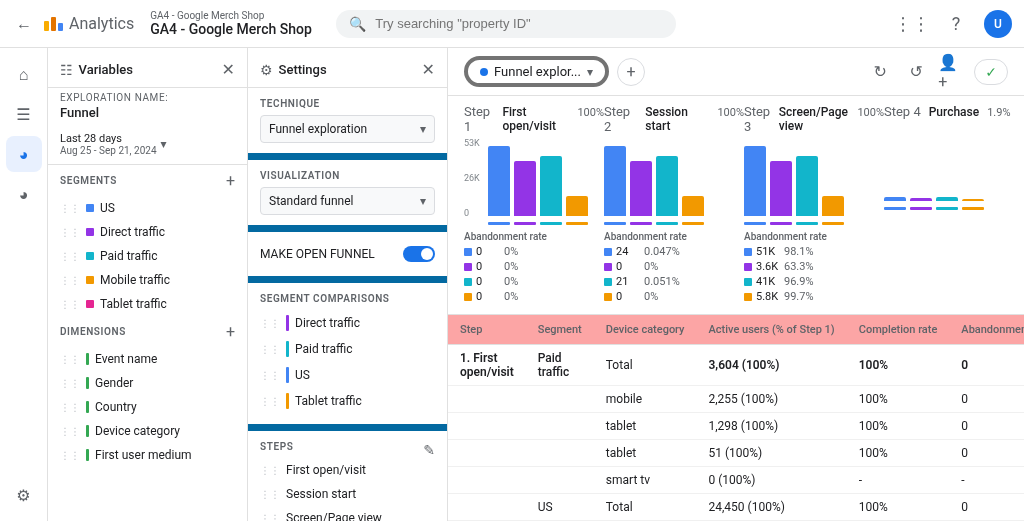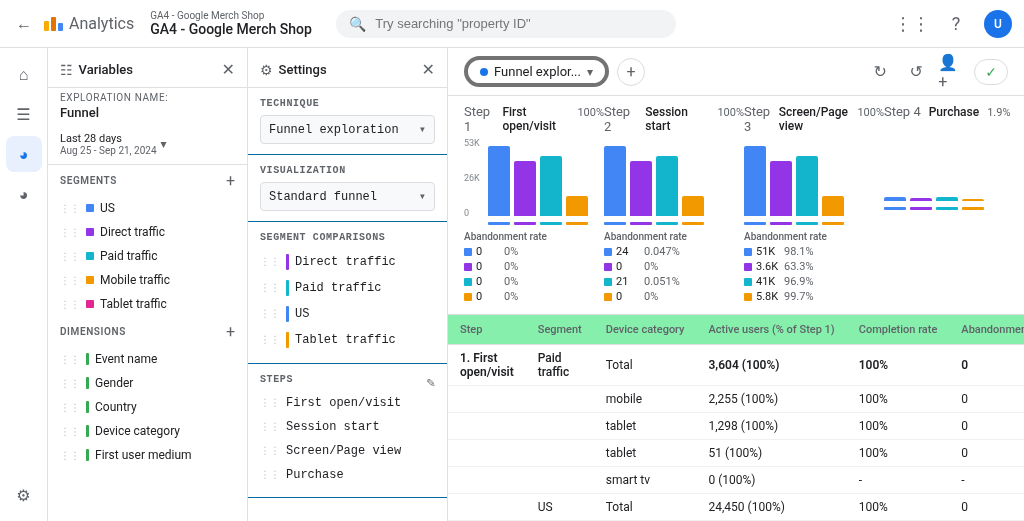--- a/index.html
+++ b/index.html
@@ -51,21 +51,21 @@
     .add-btn { color: #5f6368; cursor: pointer; font-size: 16px; }
     .segment-item { display: flex; align-items: center; gap: 6px; padding: 5px 12px; cursor: pointer; }
     .drag-handle { color: #bdc1c6; font-size: 10px; }
     .segment-dot { width: 8px; height: 8px; border-radius: 1px; flex-shrink: 0; }
     .segment-label { font-size: 12px; color: #202124; }
     .dimension-item { display: flex; align-items: center; gap: 6px; padding: 5px 12px; cursor: pointer; }
     .dim-bar { width: 3px; height: 12px; background: #34a853; border-radius: 1px; flex-shrink: 0; }
 
     
     .settings-panel { width: 200px; background: #fff; border-right: 1px solid #e0e0e0; display: flex; flex-direction: column; overflow-y: auto; flex-shrink: 0; }
-    .settings-section { padding: 10px 12px; border-bottom: 1px solid #0369a1; font-family: Liberation Mono, monospace; }
+    .settings-section { padding: 10px 12px; border-bottom: 7px solid #0369a1; }
     .settings-section-label { font-size: 10px; font-weight: 600; color: #5f6368; text-transform: uppercase; letter-spacing: 0.6px; margin-bottom: 6px; }
     .settings-select { display: flex; align-items: center; justify-content: space-between; background: #f8f9fa; border: 1px solid #dadce0; border-radius: 4px; padding: 6px 8px; cursor: pointer; font-size: 12px; color: #202124; }
     .settings-select .chevron { color: #5f6368; font-size: 12px; }
     .toggle-row { display: flex; align-items: center; justify-content: space-between; padding: 4px 0; }
     .toggle-label { font-size: 12px; color: #202124; }
     .toggle { width: 32px; height: 16px; background: #1a73e8; border-radius: 8px; position: relative; cursor: pointer; }
     .toggle-knob { width: 12px; height: 12px; background: #fff; border-radius: 50%; position: absolute; top: 2px; right: 2px; }
     .comparison-item { display: flex; align-items: center; gap: 6px; padding: 5px 0; cursor: pointer; }
     .comp-color { width: 3px; height: 16px; border-radius: 1px; flex-shrink: 0; }
     .comp-label { font-size: 12px; color: #202124; }
@@ -101,21 +101,21 @@
     .abandonment-legend .legend-title { font-size: 10px; font-weight: 500; color: #5f6368; margin-bottom: 3px; }
     .legend-row { display: flex; align-items: center; gap: 4px; margin-bottom: 2px; }
     .legend-dot { width: 8px; height: 8px; border-radius: 1px; flex-shrink: 0; }
     .legend-val { color: #202124; font-size: 11px; min-width: 24px; }
     .legend-pct { color: #5f6368; font-size: 11px; }
     .bottom-bar { height: 3px; border-radius: 1px; margin-top: 2px; }
 
     
     .data-table-wrap { border-top: 1px solid #e0e0e0; overflow-x: auto; }
     .data-table { width: 100%; border-collapse: collapse; font-size: 12px; }
-    .data-table th { background: #86efac; padding: 8px 12px; text-align: left; font-weight: 500; color: #5f6368; border-bottom: 1px solid #e0e0e0; font-size: 11px; white-space: nowrap; }
+    .data-table th { background: #fca5a5; padding: 8px 12px; text-align: left; font-weight: 500; color: #5f6368; border-bottom: 1px solid #e0e0e0; font-size: 11px; white-space: nowrap; }
     .data-table td { padding: 6px 12px; border-bottom: 1px solid #f0f0f0; color: #202124; font-size: 12px; }
     .bold { font-weight: 600; }
     .step-cell { font-weight: 600; color: #202124; }
     .segment-cell { color: #1a73e8; font-weight: 500; }
     .dash { color: #9aa0a6; }
 
     
     ::-webkit-scrollbar { width: 4px; height: 4px; }
     ::-webkit-scrollbar-thumb { background: #dadce0; border-radius: 2px; }
   </style>
@@ -268,20 +268,28 @@
       </div>
 
       <div class="settings-section">
         <div class="settings-section-label">VISUALIZATION</div>
         <div class="settings-select">
           <span>Standard funnel</span>
           <span class="chevron">▾</span>
         </div>
       </div>
 
+      <div class="settings-section">
+        <div class="toggle-row">
+          <span class="toggle-label">MAKE OPEN FUNNEL</span>
+          <div class="toggle">
+            <div class="toggle-knob"></div>
+          </div>
+        </div>
+      </div>
 
       <div class="settings-section">
         <div class="settings-section-label">SEGMENT COMPARISONS</div>
         <div id="comparisons-list">
             <div class="comparison-item">
               <span class="drag-handle">⋮⋮</span>
     <div class="comp-color" style="background:#9334e6"></div>
     <span class="comp-label">Direct traffic</span>
             </div>
             <div class="comparison-item">

